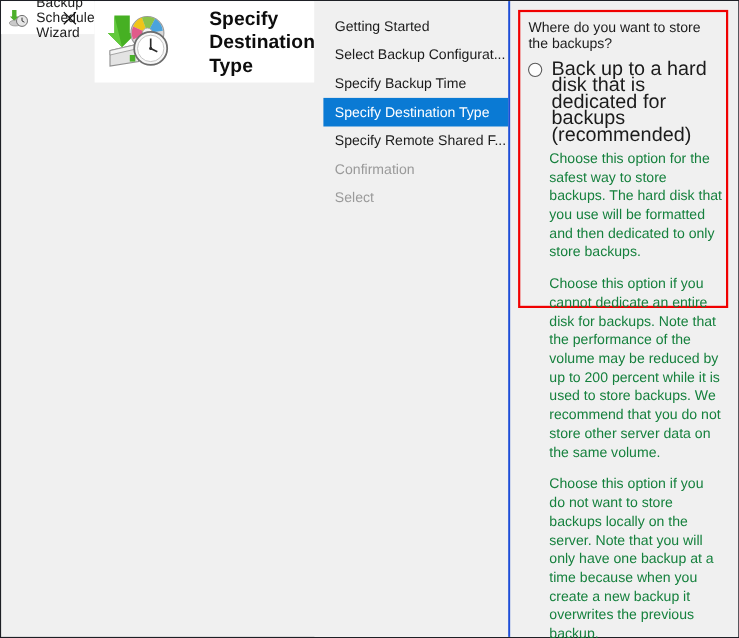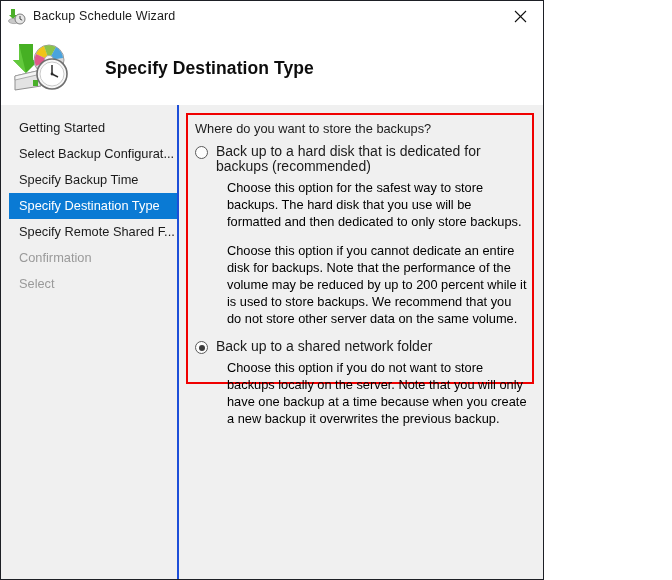--- a/index.html
+++ b/index.html
@@ -9,27 +9,27 @@
   }
   body {
     width: 672px;
     height: 580px;
     font-family: "Liberation Sans", sans-serif;
     overflow: hidden;
   }
 
   .window {
     position: relative;
-    width: 544px;
+    width: 672px;
     height: 580px;
     box-sizing: border-box;
     border: 1px solid #1d1f25;
     background: #f0f0f0;
     display: flex;
-    flex-direction: column;
+    flex-direction: row;
   }
 
   
   .titlebar {
     position: relative;
     height: 30px;
     flex: 0 0 30px;
     background: #ffffff;
     display: flex;
     align-items: center;
@@ -170,29 +170,29 @@
     left: 50%;
     top: 50%;
     width: 6px;
     height: 6px;
     margin-left: -3px;
     margin-top: -3px;
     border-radius: 50%;
     background: #3c3c3c;
   }
   .option-label {
-    font-size: 14px;
+    font-size: 18px;
     color: #1b1b1b;
     line-height: 15px;
   }
   .option-desc {
     font-size: 12.8px;
-    color: #000000;
+    color: #15803d;
     line-height: 17px;
-    margin-left: 32px;
+    margin-left: 19px;
     margin-top: 5px;
     max-width: 422px;
   }
 
   
   .footer {
     flex: 0 0 62px;
     height: 62px;
     background: #f0f0f0;
     border-top: 2px solid #ffffff;
@@ -311,24 +311,20 @@
             <span class="option-label">Back up to a hard disk that is dedicated for backups (recommended)</span>
           </div>
           <div class="option-desc">Choose this option for the safest way to store backups. The hard disk that you use will be formatted and then dedicated to only store backups.</div>
         </div>
 
         <div class="option">
           <div class="option-desc">Choose this option if you cannot dedicate an entire disk for backups. Note that the performance of the volume may be reduced by up to 200 percent while it is used to store backups. We recommend that you do not store other server data on the same volume.</div>
         </div>
 
         <div class="option">
-          <div class="option-row">
-            <span class="radio checked"></span>
-            <span class="option-label">Back up to a shared network folder</span>
-          </div>
           <div class="option-desc">Choose this option if you do not want to store backups locally on the server. Note that you will only have one backup at a time because when you create a new backup it overwrites the previous backup.</div>
         </div>
       </div>
     </div>
   </div>
 
 
 </div>
 
 </body></html>

